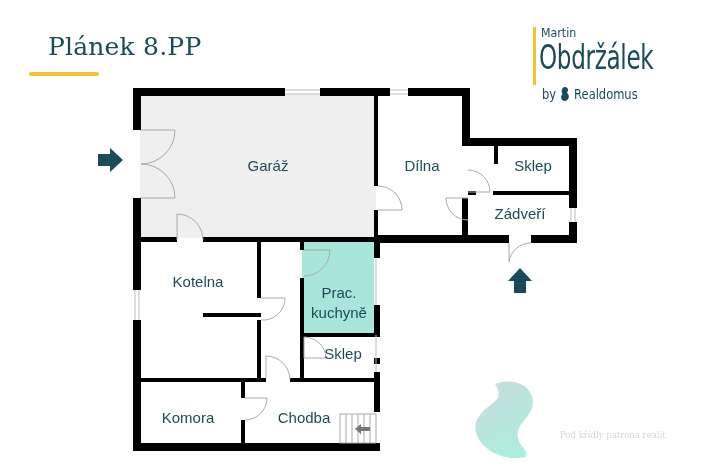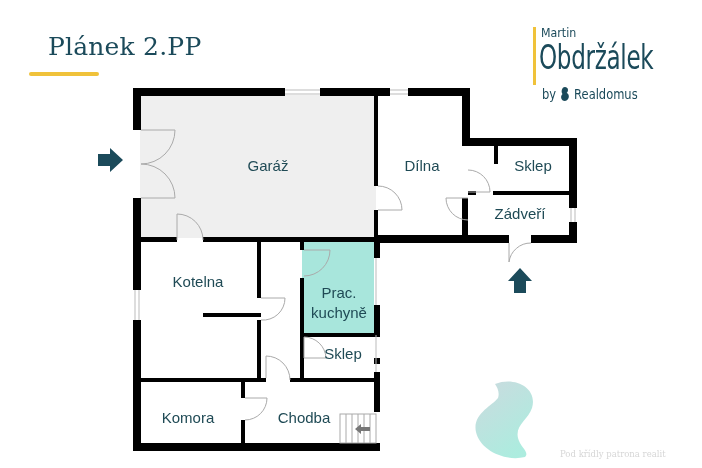--- a/index.html
+++ b/index.html
@@ -10,26 +10,26 @@
   }
   .title-underline { position: absolute; left: 29px; top: 72px; width: 70px; height: 4px; border-radius: 2px; background: #f0c23a; }
   .logo { position: absolute; left: 533px; top: 25px; color: #1b4a5a; }
   .logo-bar { position: absolute; left: 0; top: 2px; width: 3px; height: 58px; background: #f0c23a; }
   .logo-first { position: absolute; left: 8px; top: 0px; font-family: "DejaVu Sans", sans-serif; font-size: 13px; transform: scaleX(0.85); transform-origin: left; white-space: nowrap; }
   .logo-last { position: absolute; left: 6px; top: 14px; font-family: "DejaVu Sans", sans-serif; font-size: 34px; line-height: 36px; transform: scaleX(0.68); transform-origin: left; white-space: nowrap; letter-spacing: -0.5px; }
   .logo-by { position: absolute; left: 9px; top: 61px; font-family: "DejaVu Sans", sans-serif; font-size: 14px; transform: scaleX(0.82); transform-origin: left; white-space: nowrap; display: flex; align-items: center; gap: 4px; }
   .logo-by svg { display: inline-block; }
   .plan { position: absolute; left: 0; top: 0; }
   .room-label { font-family: "Liberation Sans", sans-serif; font-size: 15px; fill: #1f4a55; }
-  .tagline { position: absolute; left: 560px; top: 449px; font-family: "DejaVu Serif", serif; font-size: 8.5px; color: #d6d6d6; white-space: nowrap; }
+  .tagline { position: absolute; left: 560px; top: 430px; font-family: "DejaVu Serif", serif; font-size: 8.5px; color: #d6d6d6; white-space: nowrap; }
 </style>
 </head>
 <body>
 
-<div class="title">Plánek 2.PP</div>
+<div class="title">Plánek 8.PP</div>
 <div class="title-underline"></div>
 
 <div class="logo">
   <div class="logo-bar"></div>
   <div class="logo-first">Martin</div>
   <div class="logo-last">Obdržálek</div>
   <div class="logo-by">
     <span>by</span>
     <svg width="14" height="16" viewBox="0 0 14 16">
       <path d="M7 1 C11 1 12 5 9 7 C13 8 13 14 7 15 C2 15 1 10 4 8 C2 6 3 1 7 1 Z" fill="#1b4a5a"></path>

